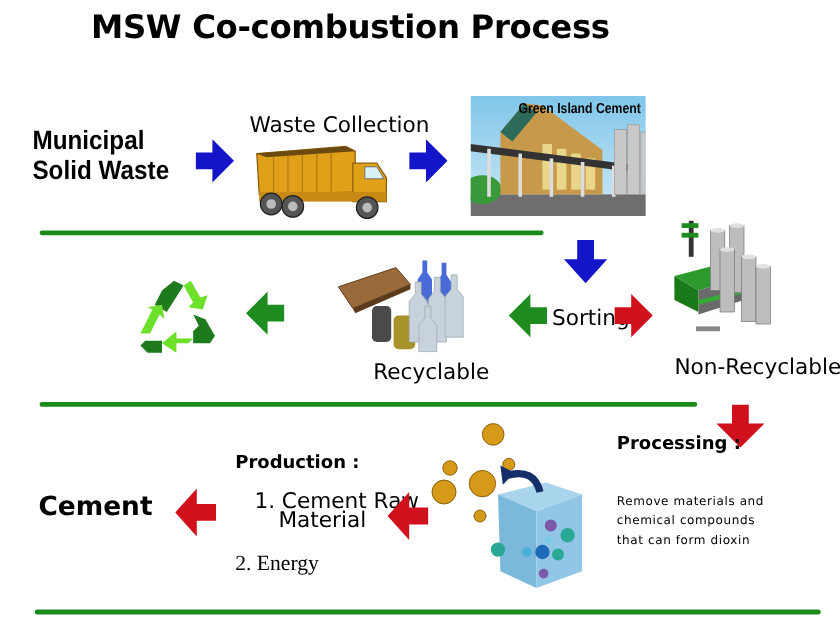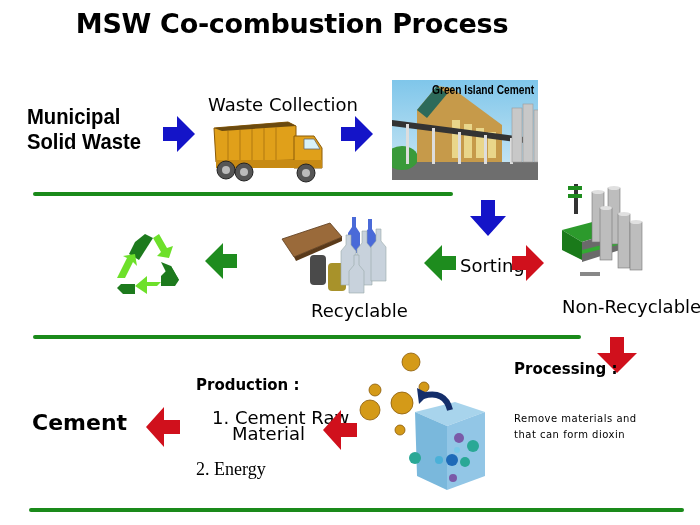--- a/index.html
+++ b/index.html
@@ -248,16 +248,17 @@
         <circle cx="98" cy="128" r="4" fill="#7a5aa8"></circle>
       <circle cx="60" cy="108" r="6" fill="#2aa896"></circle>
         <circle cx="102" cy="100" r="3" fill="#7ac8e8"></circle>
     </g>
   </svg>
 </div>
 
 <div class="abs sechead" style="left:514px;top:360px;">Processing :</div>
 <div class="abs lbl proc-text" style="left:514px;top:411px;">
   <div>Remove materials and</div>
+  <div>chemical compounds</div>
   <div>that can form dioxin</div>
 </div>
 
 <div class="abs divider" style="left:29px;top:508px;width:655px;"></div>
 
 </body></html>

